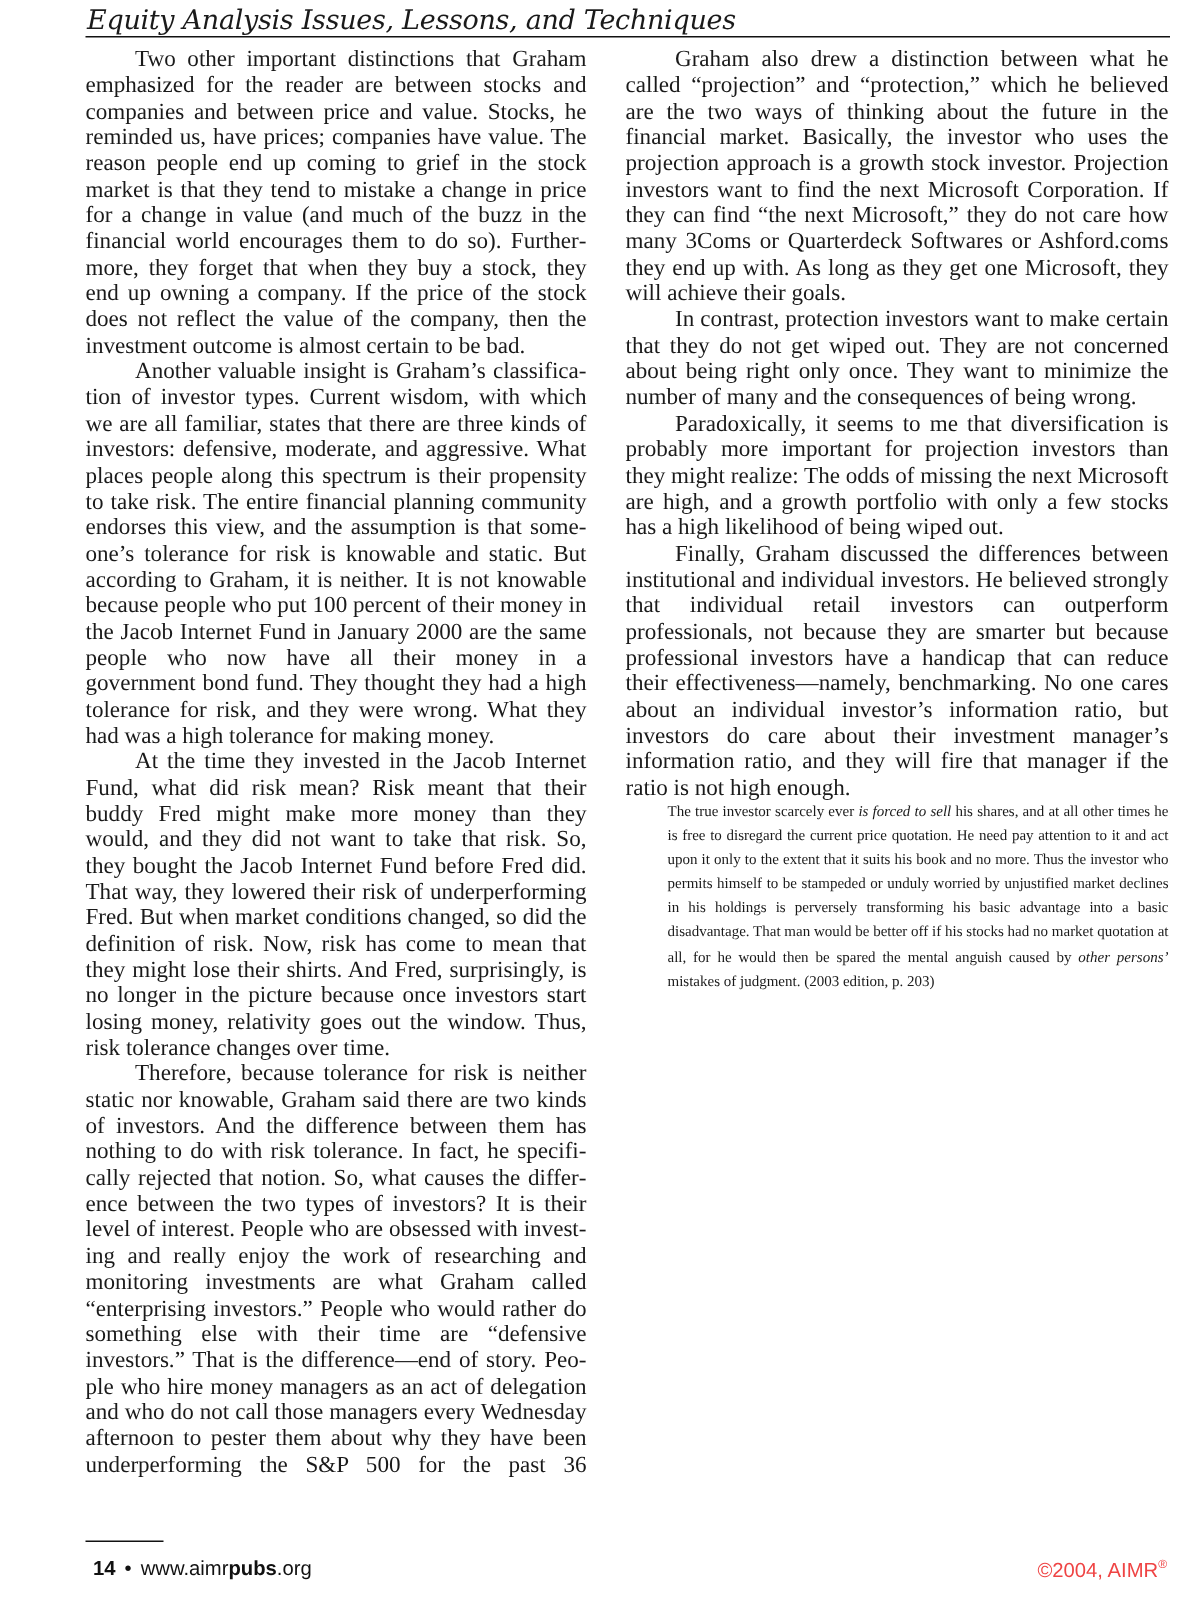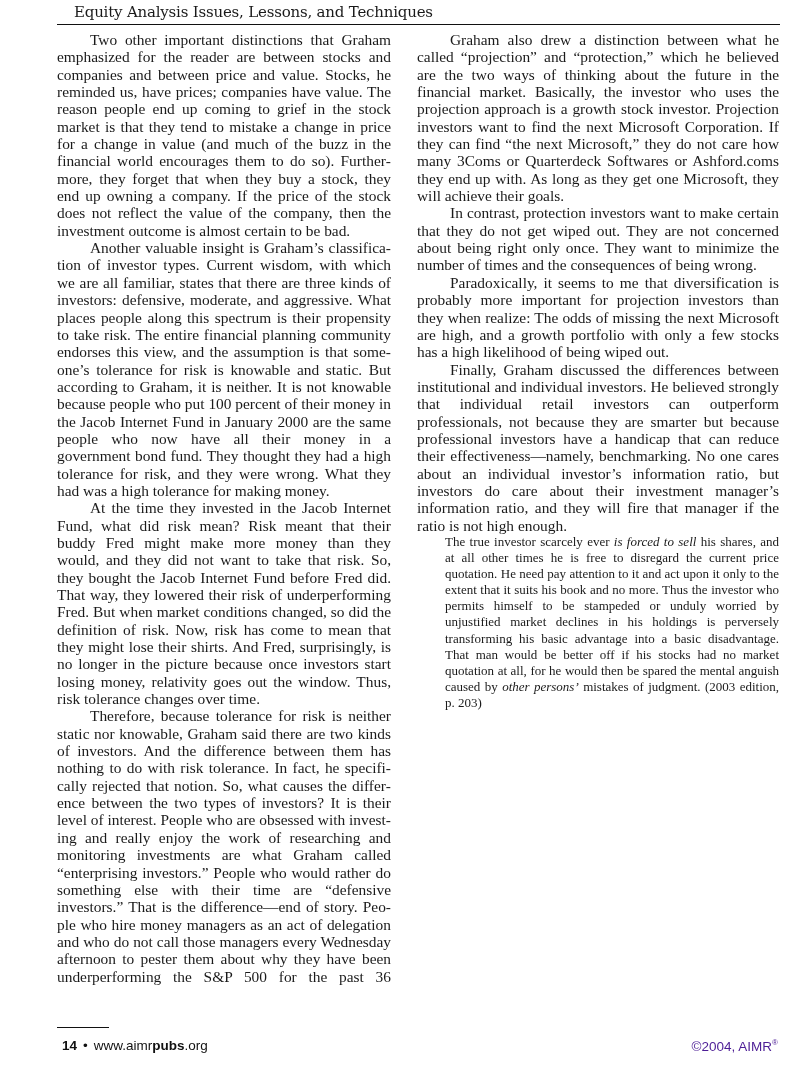--- a/index.html
+++ b/index.html
@@ -1,67 +1,67 @@
 <!DOCTYPE html>
 <html><head>
 <meta charset="utf-8">
 <style>
   html, body { margin: 0; padding: 0; background: #ffffff; }
   body { width: 800px; height: 1069px; position: relative; overflow: hidden; color: #1a1a1a; }
   .running-head {
-    position: absolute; left: 74px; top: 3px;
-    font-family: "DejaVu Serif", serif; 
-    font-size: 15px; letter-spacing: -0.2px; color: #1a1a1a;
+    position: absolute; left: 58px; top: 3px;
+    font-family: "DejaVu Serif", serif; font-style: italic;
+    font-size: 18px; letter-spacing: -0.2px; color: #1a1a1a;
   }
   .head-rule { position: absolute; left: 57px; top: 24px; width: 723px; height: 0; border-top: 1.3px solid #111; }
   .col {
     position: absolute; top: 31px;
     font-family: "Liberation Serif", serif; font-size: 15.4px; line-height: 17.35px;
     text-align: justify; hyphens: manual;
   }
   .col-left { left: 57px; width: 334px; }
   .col-right { left: 417px; width: 362px; }
   .col p { margin: 0; text-indent: 33px; }
   .col p.noindent { text-indent: 0; }
   .quote {
     margin: 0 0 0 28px; padding: 0;
-    font-size: 13px; line-height: 16.1px; text-align: justify; text-indent: 0;
+    font-size: 10px; line-height: 16.1px; text-align: justify; text-indent: 0;
   }
   .quote em { font-style: italic; }
   .col p.after-quote { text-indent: 28px; }
   .foot-rule { position: absolute; left: 57px; top: 1027px; width: 52px; height: 0; border-top: 1.2px solid #111; }
   .footer-left {
     position: absolute; left: 62px; top: 1038px;
     font-family: "Liberation Sans", sans-serif; font-size: 13.5px; color: #111;
   }
   .footer-left .pg { font-weight: bold; }
   .footer-left .bullet { margin: 0 6px; }
   .footer-left .bold { font-weight: bold; }
   .footer-right {
     position: absolute; right: 22px; top: 1038px;
-    font-family: "Liberation Sans", sans-serif; font-size: 13.5px; color: #4c1d95;
+    font-family: "Liberation Sans", sans-serif; font-size: 13.5px; color: #ef4444;
   }
   .footer-right sup { font-size: 8px; vertical-align: 6px; }
 </style>
 </head>
 <body>
 
 <div class="running-head">Equity Analysis Issues, Lessons, and Techniques</div>
 <div class="head-rule"></div>
 
 <div class="col col-left">
   <p>Two other important distinctions that Graham emphasized for the reader are between stocks and companies and between price and value. Stocks, he reminded us, have prices; companies have value. The reason people end up coming to grief in the stock market is that they tend to mistake a change in price for a change in value (and much of the buzz in the financial world encourages them to do so). Further­more, they forget that when they buy a stock, they end up owning a company. If the price of the stock does not reflect the value of the company, then the investment outcome is almost certain to be bad.</p>
   <p>Another valuable insight is Graham’s classifica­tion of investor types. Current wisdom, with which we are all familiar, states that there are three kinds of investors: defensive, moderate, and aggressive. What places people along this spectrum is their propensity to take risk. The entire financial planning community endorses this view, and the assumption is that some­one’s tolerance for risk is knowable and static. But according to Graham, it is neither. It is not knowable because people who put 100 percent of their money in the Jacob Internet Fund in January 2000 are the same people who now have all their money in a government bond fund. They thought they had a high tolerance for risk, and they were wrong. What they had was a high tolerance for making money.</p>
   <p>At the time they invested in the Jacob Internet Fund, what did risk mean? Risk meant that their buddy Fred might make more money than they would, and they did not want to take that risk. So, they bought the Jacob Internet Fund before Fred did. That way, they lowered their risk of underperform­ing Fred. But when market conditions changed, so did the definition of risk. Now, risk has come to mean that they might lose their shirts. And Fred, surpris­ingly, is no longer in the picture because once inves­tors start losing money, relativity goes out the window. Thus, risk tolerance changes over time.</p>
   <p style="text-align-last: justify;">Therefore, because tolerance for risk is neither static nor knowable, Graham said there are two kinds of investors. And the difference between them has nothing to do with risk tolerance. In fact, he specifi­cally rejected that notion. So, what causes the differ­ence between the two types of investors? It is their level of interest. People who are obsessed with invest­ing and really enjoy the work of researching and monitoring investments are what Graham called “enterprising investors.” People who would rather do something else with their time are “defensive investors.” That is the difference—end of story. Peo­ple who hire money managers as an act of delegation and who do not call those managers every Wednes­day afternoon to pester them about why they have been underperforming the S&amp;P 500 for the past 36</p>
 </div>
 
 <div class="col col-right">
   <p>Graham also drew a distinction between what he called “projection” and “protection,” which he believed are the two ways of thinking about the future in the financial market. Basically, the investor who uses the projection approach is a growth stock investor. Projection investors want to find the next Microsoft Corporation. If they can find “the next Microsoft,” they do not care how many 3Coms or Quarterdeck Softwares or Ashford.coms they end up with. As long as they get one Microsoft, they will achieve their goals.</p>
-  <p>In contrast, protection investors want to make certain that they do not get wiped out. They are not concerned about being right only once. They want to minimize the number of times and the consequences of being wrong.</p>
-  <p>Paradoxically, it seems to me that diversification is probably more important for projection investors than they when realize: The odds of missing the next Microsoft are high, and a growth portfolio with only a few stocks has a high likelihood of being wiped out.</p>
+  <p>In contrast, protection investors want to make certain that they do not get wiped out. They are not concerned about being right only once. They want to minimize the number of many and the consequences of being wrong.</p>
+  <p>Paradoxically, it seems to me that diversification is probably more important for projection investors than they might realize: The odds of missing the next Microsoft are high, and a growth portfolio with only a few stocks has a high likelihood of being wiped out.</p>
   <p>Finally, Graham discussed the differences between institutional and individual investors. He believed strongly that individual retail investors can outperform professionals, not because they are smarter but because professional investors have a handicap that can reduce their effectiveness—namely, benchmarking. No one cares about an indi­vidual investor’s information ratio, but investors do care about their investment manager’s information ratio, and they will fire that manager if the ratio is not high enough.</p>
   <div class="quote"><span>The true investor scarcely ever </span><em>is forced to sell</em><span> his shares, and at all other times he is free to disre­gard the current price quotation. He need pay attention to it and act upon it only to the extent that it suits his book and no more. Thus the investor who permits himself to be stampeded or unduly worried by unjustified market declines in his holdings is perversely transforming his basic advantage into a basic disadvantage. That man would be better off if his stocks had no market quotation at all, for he would then be spared the mental anguish caused by </span><em>other persons’</em><span> mistakes of judgment. (2003 edition, p. 203)</span></div>
 </div>
 
 <div class="foot-rule"></div>
 <div class="footer-left"><span class="pg">14</span><span class="bullet">•</span><span><span>www.aimr</span><span class="bold">pubs</span><span>.org</span></span></div>
 <div class="footer-right"><span>©2004, AIMR</span><sup>®</sup></div>
 
 </body></html>

